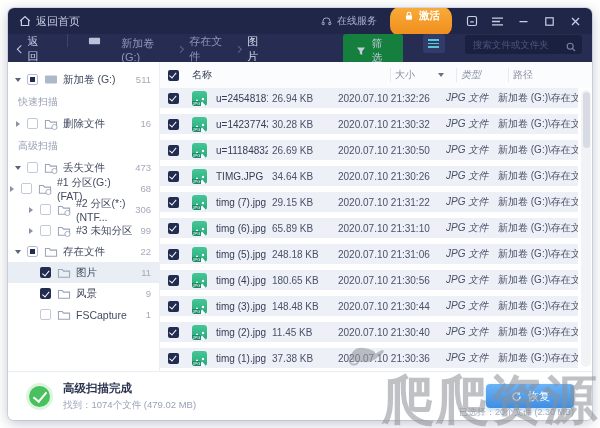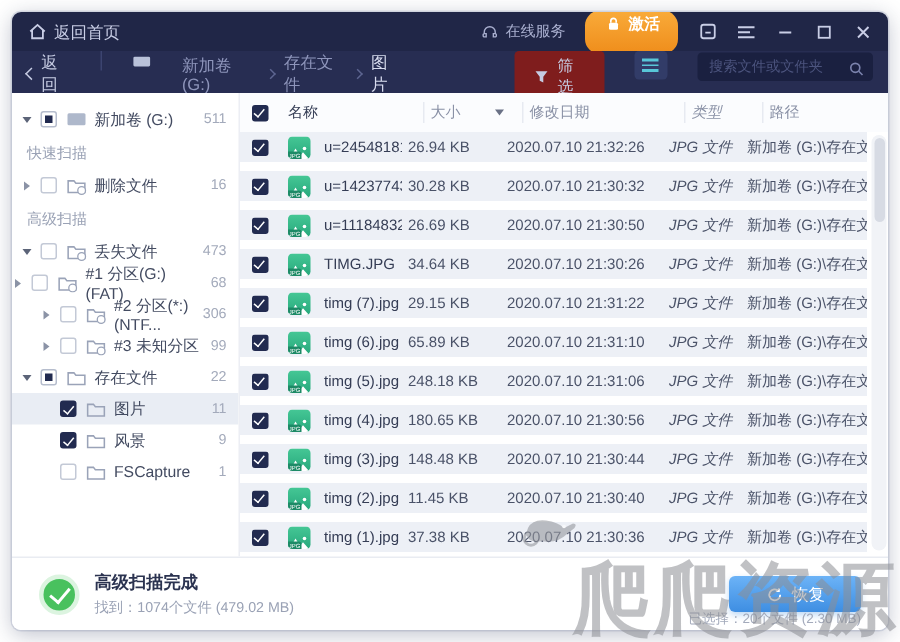--- a/index.html
+++ b/index.html
@@ -22,21 +22,21 @@
 
   
   .toolbar { height:28px; background:#272d52; display:flex; align-items:flex-start; padding:0 10px; gap:20px; flex:0 0 auto; }
   .back { display:flex; align-items:center; gap:4px; color:#c6cbe2; font-size:11px; }
   .chev-l { width:6px; height:6px; border-left:1.5px solid #c6cbe2; border-bottom:1.5px solid #c6cbe2; transform:rotate(45deg); }
   .tdiv { width:1px; height:13px; background:#3c4470; }
   .breadcrumb { display:flex; align-items:center; gap:7px; font-size:11px; color:#8e95bb; }
   .crumb:last-child { color:#d7dbee; }
   .crumb-sep { width:5px; height:5px; border-right:1.2px solid #5d6590; border-bottom:1.2px solid #5d6590; transform:rotate(-45deg); }
   .t-spacer { flex:1; }
-  .filter-btn { display:flex; align-items:center; gap:5px; background:#7f1d1d; color:#c6cbe2; font-size:10.5px;
+  .filter-btn { display:flex; align-items:center; gap:5px; background:#15803d; color:#c6cbe2; font-size:10.5px;
     padding:3px 12px; border-radius:3px;margin-left:36px; }
   .view-btn { background:#323c68; border-radius:3px; width:24px; height:19px; display:flex; flex-direction:column;
     justify-content:center; align-items:center; gap:2px; }
   .view-btn i { display:block; width:11px; height:1.6px; background:#58c7d8; }
   .search { position:relative; width:128px; }
   .search input { width:100%; height:19px; background:#1a2040; border:0; border-radius:3px; color:#9aa0c4;
     font-size:9.5px; padding:0 20px 0 8px; outline:none; font-family:inherit; }
   .search input::placeholder { color:#4c547e; }
   .search .mag { position:absolute; right:6px; top:4px; }
 
@@ -345,21 +345,20 @@
     <div class="main">
       <div class="thead">
         <span class="cell c-sel c-first">
             <span class="ck"></span>
           </span>
         <span class="cell c-name c-first">名称</span>
         <span class="cell c-size">
             <span>大小</span>
             <span class="caret-dn"></span>
           </span>
-        <span class="cell c-date">修改日期</span>
         <span class="cell c-type">类型</span>
         <span class="cell c-path">路径</span>
       </div>
       <div class="tbody">
           <div class="trow">
             <span class="cell c-sel">
               <span class="ck"></span>
             </span>
             <span class="cell c-ico">
               <span class="fi">

